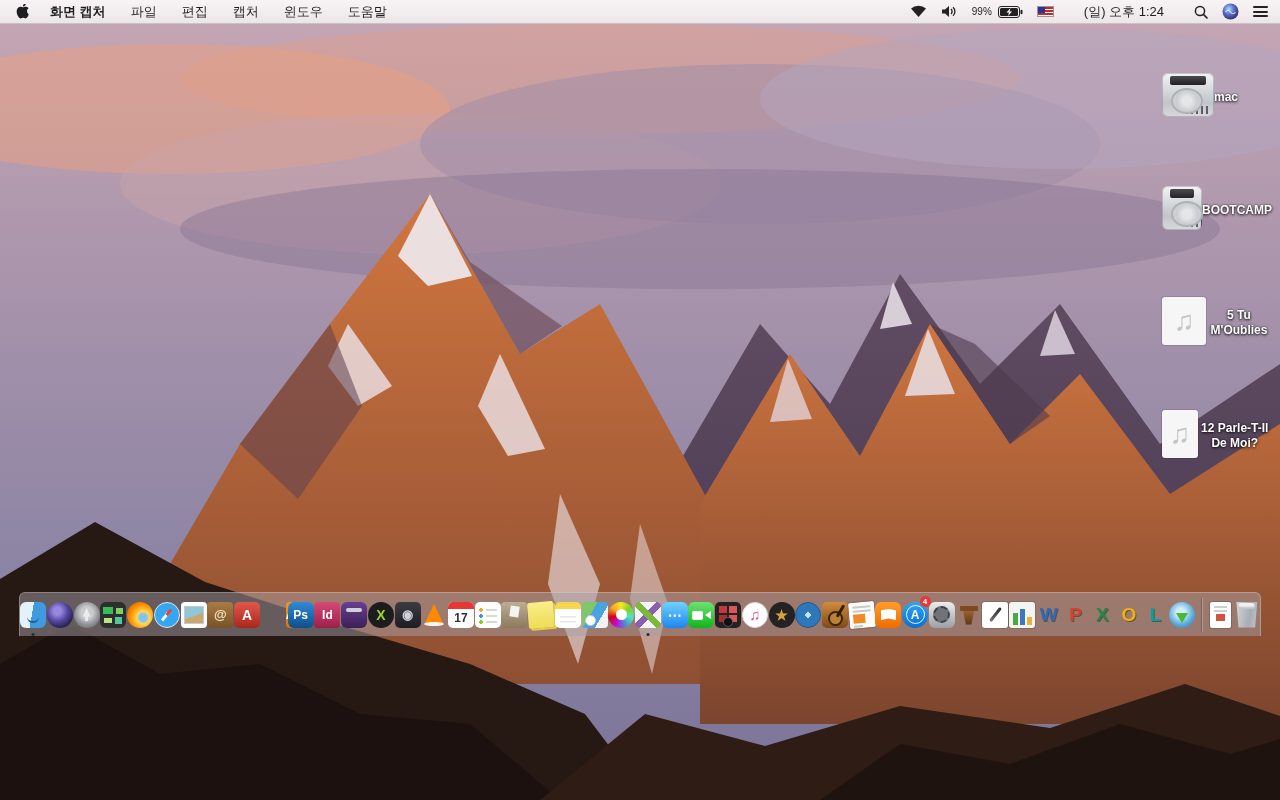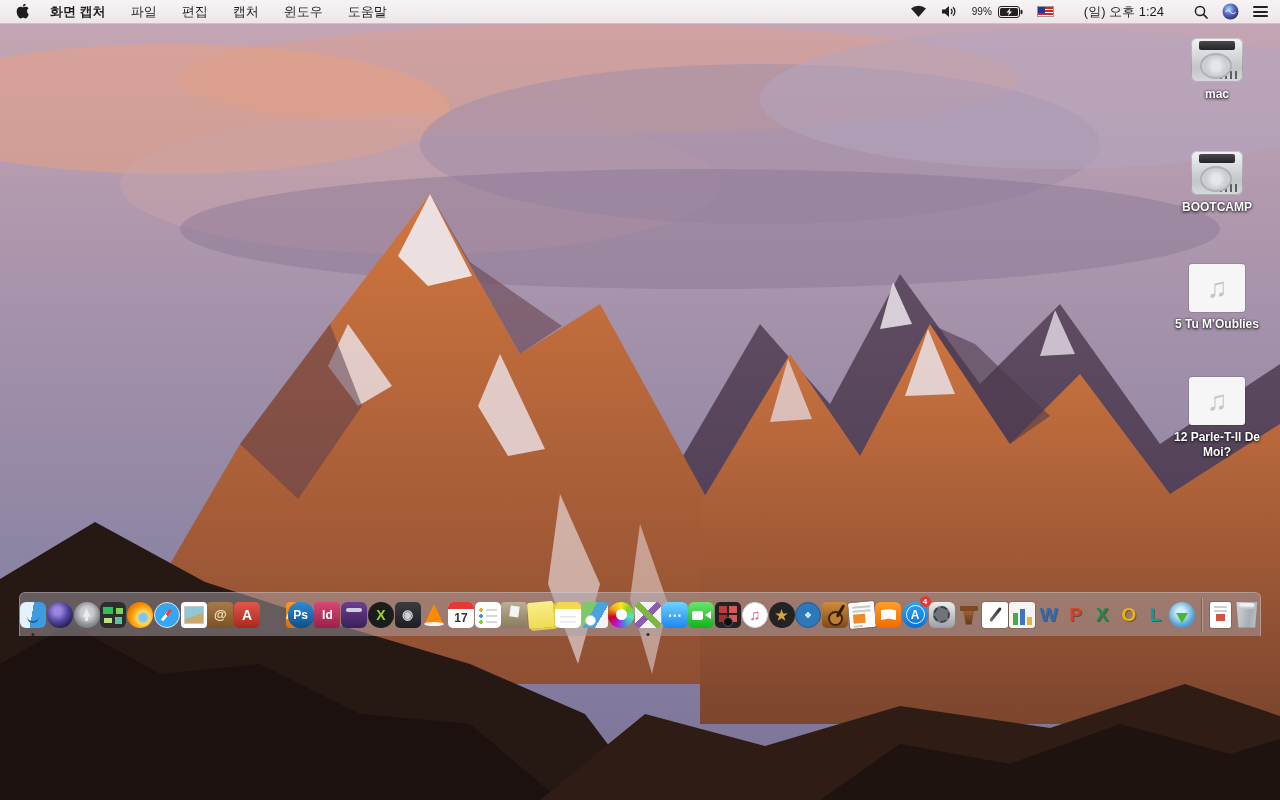--- a/index.html
+++ b/index.html
@@ -22,21 +22,21 @@
     background:repeating-linear-gradient(#c62828 0 1.6px,#fff 1.6px 3.2px); }
   .flag::after { content:""; position:absolute; top:0; left:0; width:7px; height:6px; background:#283593; }
   .nc-lines { display:flex; flex-direction:column; gap:2.5px; }
   .nc-lines i { display:block; width:15px; height:2px; background:#222; border-radius:1px; }
 
   
   #wallpaper { position:absolute; top:24px; left:0; width:1280px; height:776px; }
 
   
   #desktop-icons { position:absolute; top:38px; right:8px; width:110px; display:flex; flex-direction:column; align-items:center; z-index:10; }
-  .desk-icon { width:110px; height:113px; display:flex; flex-direction:column; align-items:center; cursor:default; }
+  .desk-icon { width:110px; height:113px; display:flex; flex-direction:row; align-items:center; cursor:default; }
   .di-label { margin-top:5px; color:#fff; font-size:12px; font-weight:600; text-align:center; line-height:1.25;
     text-shadow:0 1px 3px rgba(0,0,0,.9), 0 0 2px rgba(0,0,0,.6); max-width:104px; }
   .dv-disk { position:relative; width:52px; height:44px; border-radius:6px;
     background:linear-gradient(#f2f3f4,#c2c5c9 68%,#d8dadc); box-shadow:inset 0 0 0 1px rgba(0,0,0,.18);
     background-image:repeating-linear-gradient(90deg,#5b5e62 0 2px,transparent 2px 5px),linear-gradient(#f2f3f4,#c2c5c9 68%,#d8dadc);
     background-size:22px 8px,100% 100%; background-position:24px 33px,0 0; background-repeat:no-repeat; }
   .dv-disk::before { content:""; position:absolute; top:3px; left:8px; right:8px; height:9px; border-radius:2px;
     background:linear-gradient(#4a4a4e,#232327); }
   .dv-disk::after { content:""; position:absolute; top:15px; left:9px; width:28px; height:22px; border-radius:50%;
     border:2px solid #aeb1b5; background:radial-gradient(circle at 50% 50%, #e4e6e8 0 25%, #c9ccd0 60%, #d8dadc); }
@@ -64,21 +64,21 @@
   .ik-mission { background:#2c2e30; background-image:linear-gradient(#37bd5a,#37bd5a),linear-gradient(#7fd05e,#7fd05e),linear-gradient(#bce27f,#bce27f),linear-gradient(#57c4a0,#57c4a0);
     background-size:10px 7px,7px 6px,8px 5px,7px 7px; background-position:3px 5px,16px 6px,4px 16px,15px 15px; background-repeat:no-repeat; }
   .ik-firefox { border-radius:50%; background:radial-gradient(circle at 62% 60%, #7fc4f2 0 16%, #ffd859 28%, #ff9400 55%, #d85c00 88%); }
   .ik-safari { border-radius:50%; background:radial-gradient(circle at 50% 45%, #d8f0ff 0 8%, #36a6f1 9% 74%, #1d7fd4 100%); border:1.5px solid #e3e6e9; }
   .ik-safari::after { content:""; width:3px; height:14px; background:linear-gradient(#ff3b30 0 50%, #fff 50%); transform:rotate(40deg); }
   .ik-preview { background:#fff; border-radius:4px; }
   .ik-preview::after { content:""; width:18px; height:16px; border:1px solid #c9c9c9; background:linear-gradient(160deg,#8fc7d8 0 55%, #c9a86f 55%); }
   .ik-contacts { background:linear-gradient(#a97a45,#7a5226); border-radius:4px; color:#f4e3c2; font-size:13px; }
   .ik-acrobat { background:linear-gradient(#e2574c,#a8281d); color:#fff; font-size:14px; border-radius:5px; }
   .ik-illustrator { background:linear-gradient(#fb9a1e,#dc7106); color:#fff; border-radius:4px;margin-left:36px; }
-  .ik-photoshop { background:linear-gradient(#2f8ad4,#0f4f8b); color:#fff; border-radius:12px; }
+  .ik-photoshop { background:linear-gradient(#2f8ad4,#0f4f8b); color:#fff; border-radius:6px; }
   .ik-indesign { background:linear-gradient(#d64974,#9c2049); color:#fff; border-radius:4px; }
   .ik-toast { background:linear-gradient(#6b3f93,#3a2058); border-radius:6px; }
   .ik-toast::after { content:""; width:16px; height:4px; background:#ced2d7; border-radius:2px; margin-bottom:10px; }
   .ik-xee { border-radius:50%; background:#1b1c1e; color:#9fd42a; font-size:14px; font-weight:800; }
   .ik-disktool { background:linear-gradient(#3b3c41,#1d1e23); color:#ced1d7; font-size:13px; border-radius:5px; }
   .ik-vlc { background:transparent; }
   .ik-vlc::before { content:""; position:absolute; bottom:2px; width:20px; height:4px; background:#f4f4f4; border-radius:50%; }
   .ik-vlc::after { content:""; width:0; height:0; border-left:9px solid transparent; border-right:9px solid transparent; border-bottom:19px solid #ff8a00; margin-bottom:2px; }
   .ik-calendar { background:#fff; border-radius:5px; color:#333; font-size:12px; padding-top:6px; }
   .ik-calendar::before { content:""; position:absolute; top:0; left:0; right:0; height:7px; background:#e53935; border-radius:5px 5px 0 0; }

